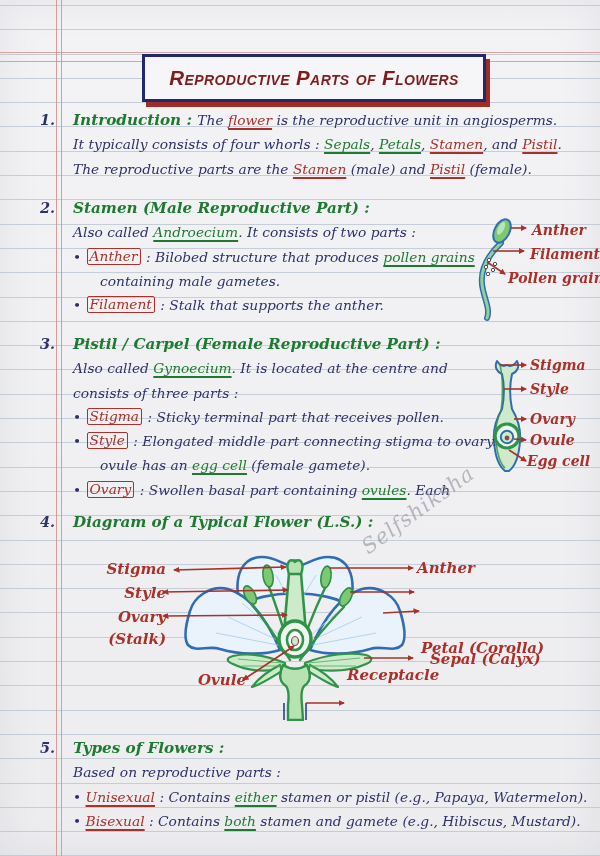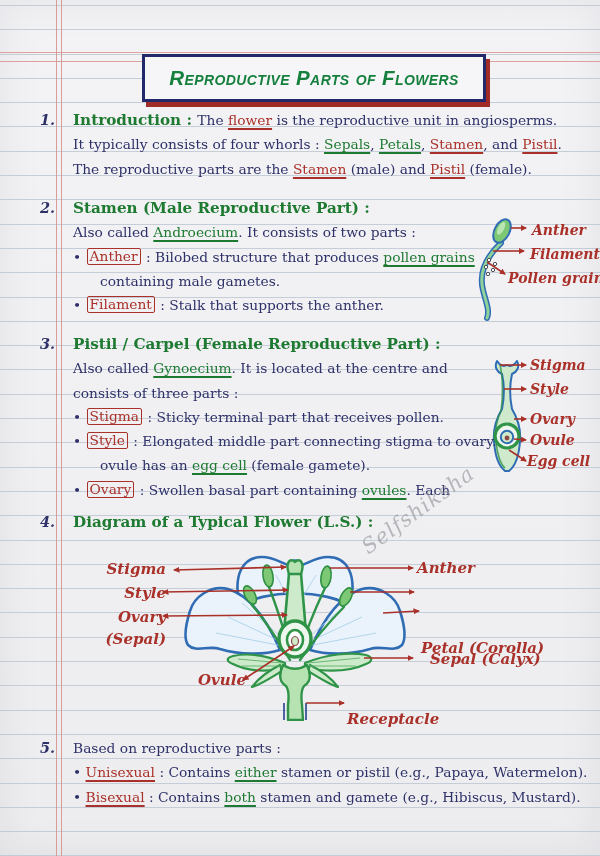--- a/index.html
+++ b/index.html
@@ -15,33 +15,33 @@
   .vline{position:absolute;top:0;bottom:0;width:1.2px;background:#d58f89;opacity:.85;}
   .hline{position:absolute;left:0;right:0;height:1.2px;background:#d58f89;opacity:.8;}
 
   .title-box{
     position:absolute;left:142px;top:54px;width:338px;height:42px;
     background:#f6f6f9;border:3px solid #22296b;box-shadow:4px 5px 0 #a02c28;
     display:flex;align-items:center;justify-content:center;z-index:4;
   }
   .title-box span{
     font-family:"Liberation Sans", sans-serif;font-weight:bold;font-style:italic;
-    font-variant:small-caps;font-size:20.5px;letter-spacing:.4px;color:#15803d;white-space:nowrap;
+    font-variant:small-caps;font-size:20.5px;letter-spacing:.4px;color:#7f1d1d;white-space:nowrap;
   }
 
   #sections{position:absolute;inset:0;z-index:3;}
   .section{position:absolute;left:40px;right:4px;display:flex;align-items:flex-start;}
   .section:nth-child(1){top:108px;}
   .section:nth-child(2){top:196px;}
   .section:nth-child(3){top:332px;}
   .section:nth-child(4){top:510px;}
   .section:nth-child(5){top:736px;}
   .num{flex:0 0 33px;font-style:italic;font-size:14.5px;color:#2e3168;line-height:24.3px;font-weight:bold;}
   .sbody{flex:1 1 auto;}
-  .line{height:24.3px;line-height:24.3px;white-space:nowrap;font-size:13.8px;color:#2e3168;}
+  .line{height:24.3px;line-height:24.3px;white-space:nowrap;font-style:italic;font-size:13.8px;color:#2e3168;}
   .line.ind{padding-left:27px;}
   .run-n{color:#2e3168;}
   .run-gh{color:#1e7a31;font-weight:bold;font-size:15.2px;}
   .run-gu{color:#1e7a31;text-decoration:underline;text-decoration-thickness:1.5px;text-underline-offset:2.5px;text-align:right;}
   .run-ru{color:#a93129;text-decoration:underline;text-decoration-thickness:1.5px;text-underline-offset:2.5px;}
   .run-rb{color:#a93129;display:inline-block;line-height:15px;border:1.4px solid #a93129;border-radius:2px;padding:0 2px;margin:0 1px;transform:translateY(-1px);}
 
   .dlabel{position:absolute;color:#a93129;font-style:italic;font-weight:bold;font-size:14px;line-height:17px;white-space:nowrap;z-index:6;}
   .dlabel.big{font-size:15px;}
   .left-col{text-align:right;width:106px;left:60px;}
@@ -104,20 +104,21 @@
       </div>
       <div class="section">
         <span class="num">4.</span>
         <div class="sbody">
           <div class="line"><span class="run-gh">Diagram of a Typical Flower (L.S.) :</span></div>
         </div>
       </div>
       <div class="section">
         <span class="num">5.</span>
         <div class="sbody">
+          <div class="line"><span class="run-gh">Types of Flowers :</span></div>
           <div class="line"><span class="run-n">Based on reproductive parts :</span></div>
           <div class="line"><span class="run-n">• </span><span class="run-ru">Unisexual</span><span class="run-n"> : Contains </span><span class="run-gu">either</span><span class="run-n"> stamen or pistil (e.g., Papaya, Watermelon).</span></div>
           <div class="line"><span class="run-n">• </span><span class="run-ru">Bisexual</span><span class="run-n"> : Contains </span><span class="run-gu">both</span><span class="run-n"> stamen and gamete (e.g., Hibiscus, Mustard).</span></div>
         </div>
       </div>
     </div>
 
   <svg style="left:466px;top:214px" width="64" height="112" viewBox="0 0 64 112">
     <defs>
       <marker id="arr1" markerWidth="7" markerHeight="7" refX="5" refY="3" orient="auto" markerUnits="userSpaceOnUse">
@@ -244,21 +245,21 @@
       <line x1="350" y1="57" x2="414" y2="57" marker-end="url(#arr3)"></line>
       <line x1="383" y1="78" x2="419" y2="76" marker-end="url(#arr3)"></line>
       <line x1="364" y1="123" x2="413" y2="123" marker-end="url(#arr3)"></line>
       <line x1="306" y1="168" x2="344" y2="168" marker-end="url(#arr3)"></line>
     </g>
   </svg>
 
   <div class="dlabel big left-col" style="top:561px">Stigma</div>
   <div class="dlabel big left-col" style="top:585px">Style</div>
   <div class="dlabel big left-col" style="top:609px">Ovary</div>
-  <div class="dlabel big left-col" style="top:631px">(Sepal)</div>
+  <div class="dlabel big left-col" style="top:631px">(Stalk)</div>
   <div class="dlabel big" style="left:198px;top:672px">Ovule</div>
   <div class="dlabel big" style="left:417px;top:560px">Anther</div>
   <div class="dlabel big" style="left:421px;top:640px">Petal (Corolla)</div>
   <div class="dlabel big" style="left:430px;top:651px">Sepal (Calyx)</div>
-  <div class="dlabel big" style="left:347px;top:711px">Receptacle</div>
+  <div class="dlabel big" style="left:347px;top:667px">Receptacle</div>
 
   <div class="watermark">Selfshiksha</div>
 </div>
 
 </body></html>

